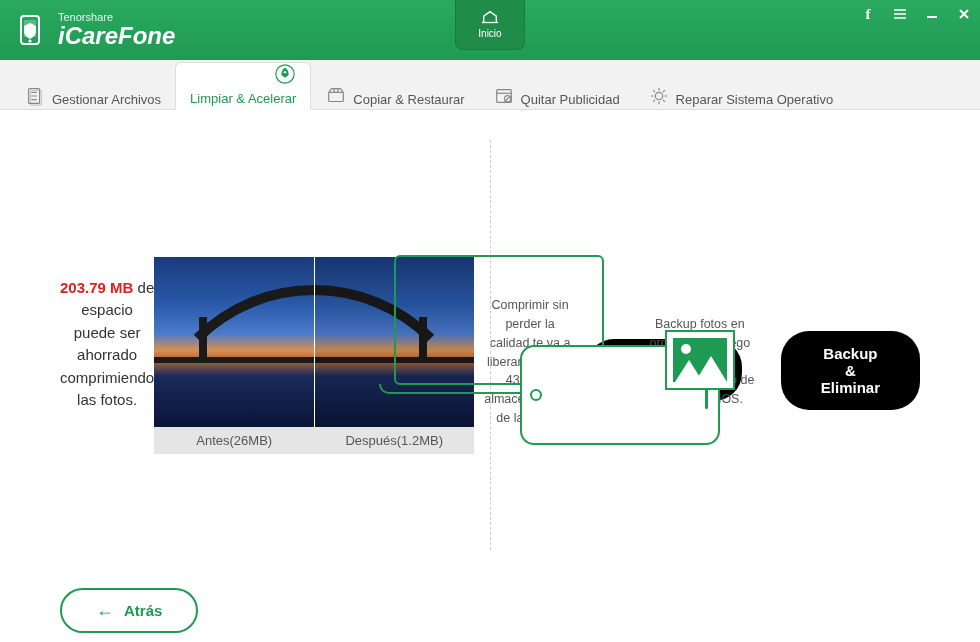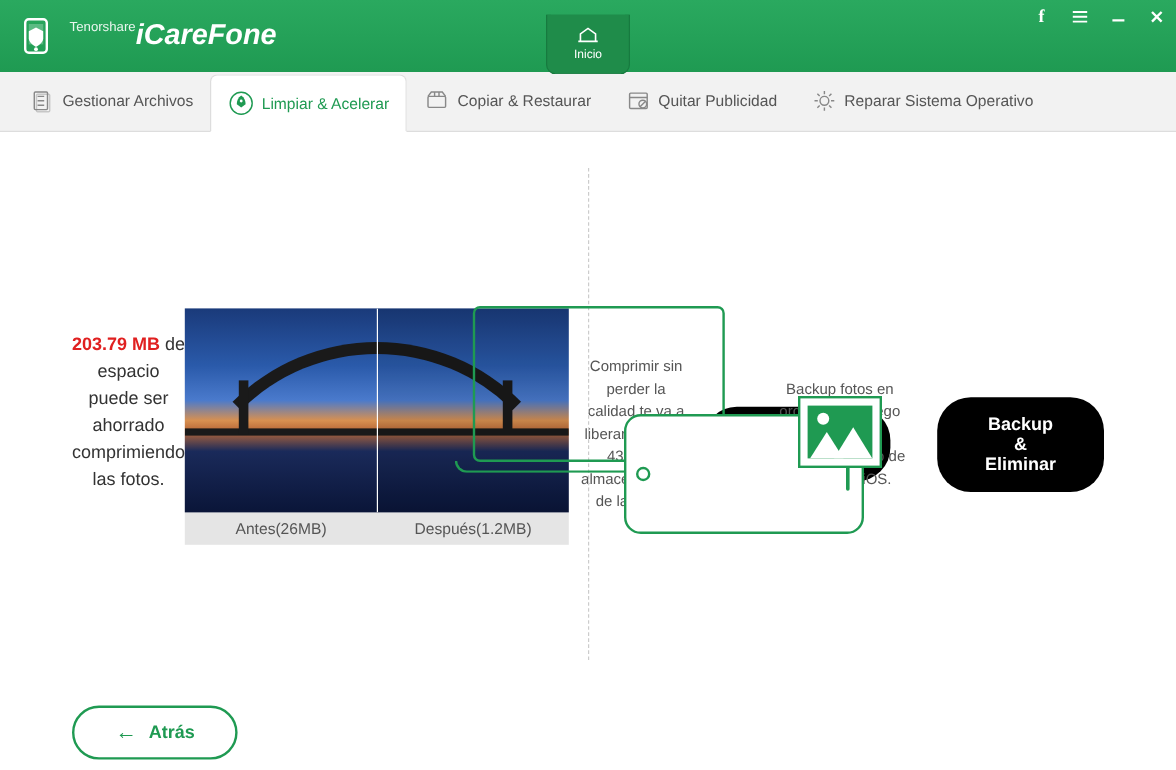--- a/index.html
+++ b/index.html
@@ -1,32 +1,32 @@
 <!DOCTYPE html>
 <html><head>
 <meta charset="utf-8">
 <style>
 * { margin: 0; padding: 0; box-sizing: border-box; font-family: Arial, sans-serif; }
 body { width: 980px; height: 642px; background: #fff; overflow: hidden; }
 
 .titlebar { height: 60px; background: linear-gradient(to bottom, #2aa95f, #1f9a52); display: flex; align-items: center; padding: 0 12px; position: relative; }
 .logo-wrap { display: flex; align-items: center; gap: 10px; color: #fff; }
 .logo-icon { width: 36px; height: 36px; }
-.logo-text { display: flex; flex-direction: row; line-height: 1.1; }
+.logo-text { display: flex; flex-direction: column; line-height: 1.1; }
 .logo-brand { font-size: 11px; opacity: 0.9; }
 .logo-app { font-size: 24px; font-style: italic; font-weight: bold; }
-.home-btn { position: absolute; left: 50%; top: 12px; transform: translateX(-50%); width: 70px; height: 50px; background: #1f8c4a; border: 1px solid #177a3f; border-top: none; border-radius: 0 0 8px 8px; display: flex; flex-direction: column; align-items: center; justify-content: center; color: #fff; cursor: pointer; font-size: 10px; gap: 2px;}
+.home-btn { position: absolute; left: 50%; top: 0; transform: translateX(-50%); width: 70px; height: 50px; background: #1f8c4a; border: 1px solid #177a3f; border-top: none; border-radius: 0 0 8px 8px; display: flex; flex-direction: column; align-items: center; justify-content: center; color: #fff; cursor: pointer; font-size: 10px; gap: 2px;}
 .home-btn svg { width: 18px; height: 16px; }
 .win-controls { position: absolute; right: 8px; top: 6px; display: flex; gap: 16px; align-items: center; }
 .win-controls span { color: #fff; font-size: 16px; cursor: pointer; display:flex; align-items:center; justify-content:center; width:16px; height:16px;}
 .win-controls .fb { font-weight: bold; font-family: Georgia, serif; font-size:15px;}
 
 .tabbar { height: 50px; background: #f2f2f2; border-bottom: 1px solid #ddd; display: flex; align-items: stretch; padding: 0 10px; }
-.tab { display: flex; align-items: center; gap: 6px; padding: 16px 14px; font-size: 13px; color: #555; cursor: pointer; border-bottom: 2px solid transparent; white-space: nowrap; }
-.tab.active { background: #fff; color: #1f9a52; border: 1px solid #ddd; border-bottom: 1px solid #fff; border-radius: 6px 6px 0 0; margin-bottom: -1px; margin-top: 2px; }
+.tab { display: flex; align-items: flex-end; gap: 6px; padding: 0 14px; font-size: 13px; color: #555; cursor: pointer; border-bottom: 2px solid transparent; white-space: nowrap; }
+.tab.active { background: #fff; color: #1f9a52; border: 1px solid #ddd; border-bottom: 1px solid #fff; border-radius: 6px 6px 0 0; margin-bottom: -1px; margin-top: 2px; flex-direction: column; }
 .tab-icon { width: 22px; height: 22px; display: flex; align-items: center; justify-content: center; }
 .tab-icon svg { width: 22px; height: 22px; stroke: #888; fill: none; stroke-width: 1.3; }
 .tab.active .tab-icon svg { stroke: #1f9a52; }
 
 .content { display: flex; height: 460px; position: relative; padding: 30px 40px 0 40px; }
 .divider { position: absolute; left: 50%; top: 30px; bottom: 20px; border-left: 1px dashed #ccc; }
 .col { width: 50%; display: flex; flex-direction: row; align-items: center; text-align: center; padding: 0 20px; }
 
 .headline { font-size: 15px; color: #333; line-height: 1.5; margin-bottom: 22px; min-height: 50px;}
 .headline .highlight { color: #e02020; font-weight: bold; }

